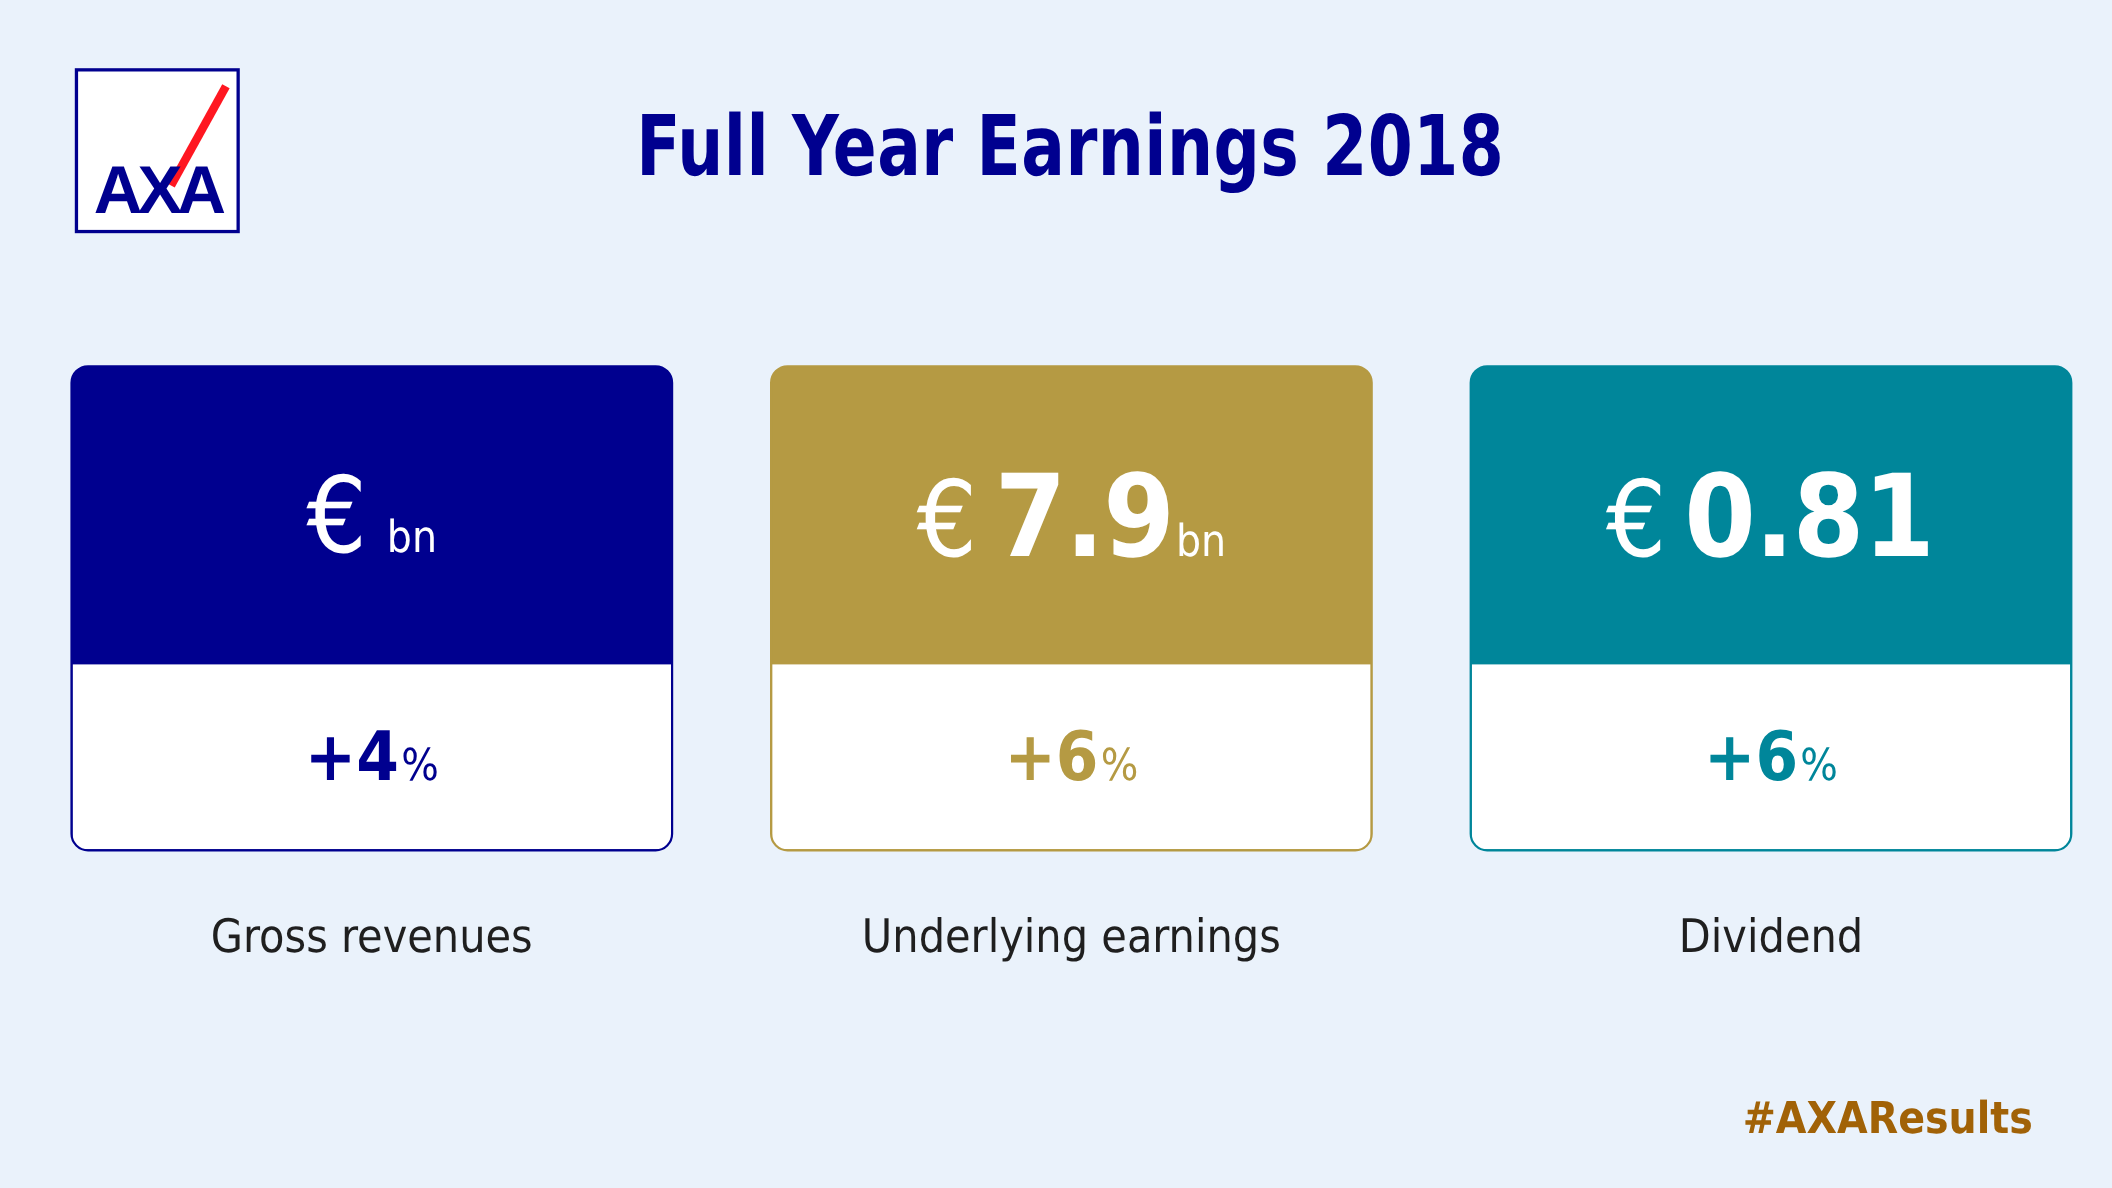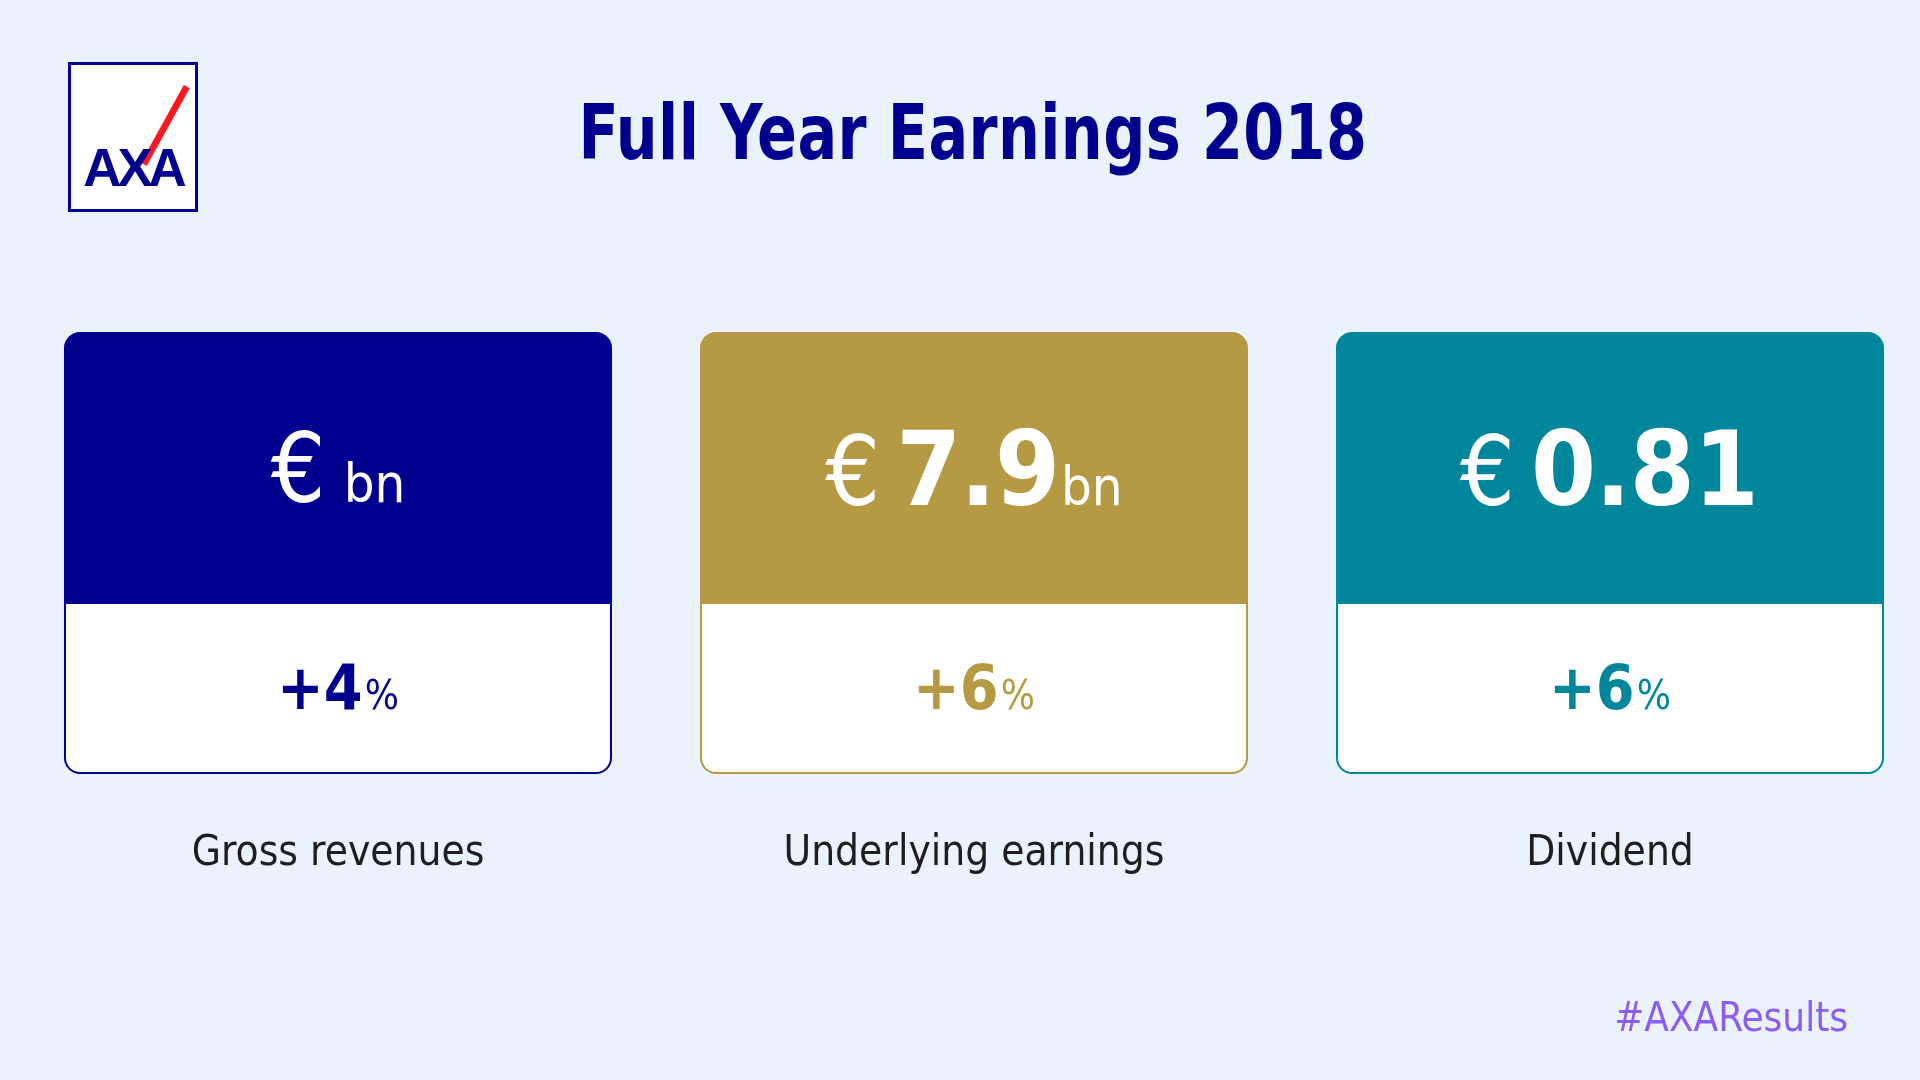--- a/index.html
+++ b/index.html
@@ -21,21 +21,21 @@
     top: 0;
     left: 0;
     width: 1920px;
     height: 230px;
   }
 
   .logo {
     position: absolute;
     left: 68px;
     top: 62px;
-    width: 130px;
+    width: 150px;
     height: 150px;
     border: 3px solid #00008F;
     background: #ffffff;
     box-sizing: border-box;
   }
   .logo svg { display: block; width: 100%; height: 100%; }
 
   .page-title {
     position: absolute;
     left: 0;
@@ -111,21 +111,21 @@
     font-size: 96px;
     font-weight: normal;
     margin-right: 16px;
   }
   .value .num {
     font-size: 104px;
     font-weight: bold;
     letter-spacing: -1px;
   }
   .value .unit {
-    font-size: 54px;
+    font-size: 40px;
     font-weight: normal;
     margin-left: 2px;
   }
 
   .pct {
     white-space: nowrap;
     font-family: "DejaVu Sans Condensed", "Liberation Sans Narrow", "Liberation Sans", sans-serif;
     line-height: 1;
     display: flex;
     align-items: baseline;
@@ -148,24 +148,24 @@
     font-weight: normal;
     text-align: left;
     white-space: nowrap;
   }
 
   
   .hashtag {
     position: absolute;
     right: 72px;
     bottom: 40px;
-    color: #8b5cf6;
+    color: #a16207;
     font-family: "DejaVu Sans Condensed", "Liberation Sans Narrow", "Liberation Sans", sans-serif;
     font-size: 40px;
-    font-weight: normal;
+    font-weight: bold;
     letter-spacing: 0px;
   }
 </style>
 </head>
 <body>
 
 <div class="header">
 
   <div class="logo">
     <svg viewBox="0 0 150 150">

